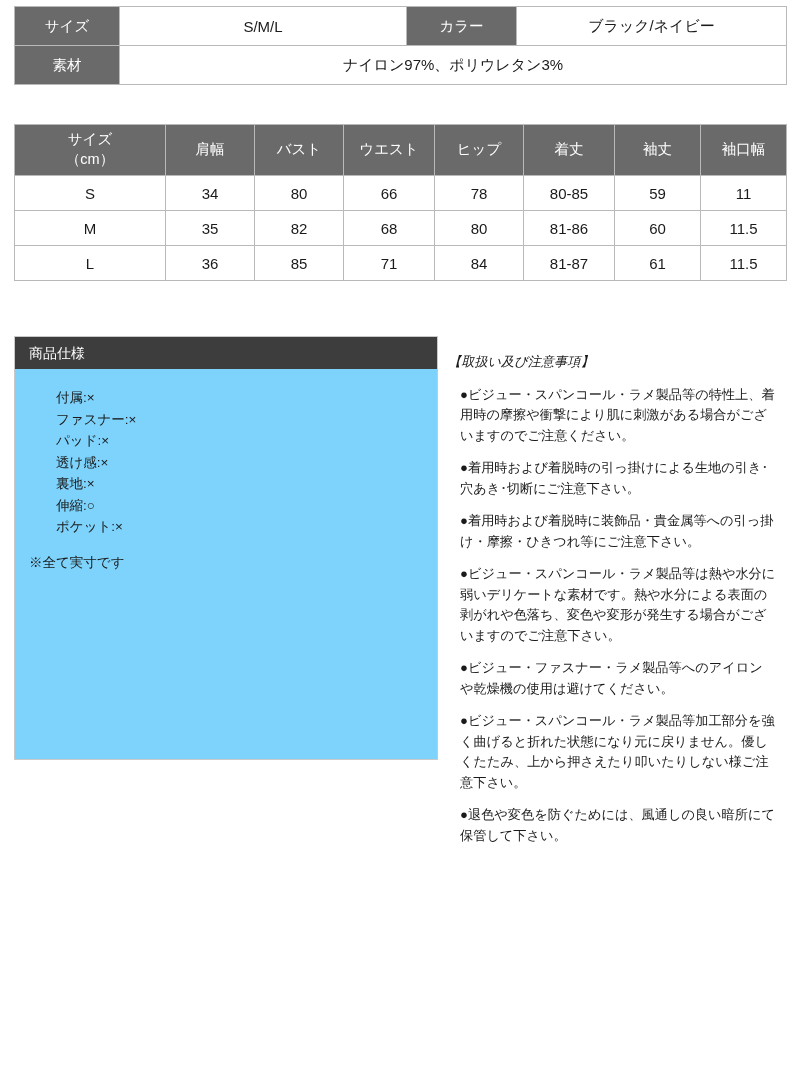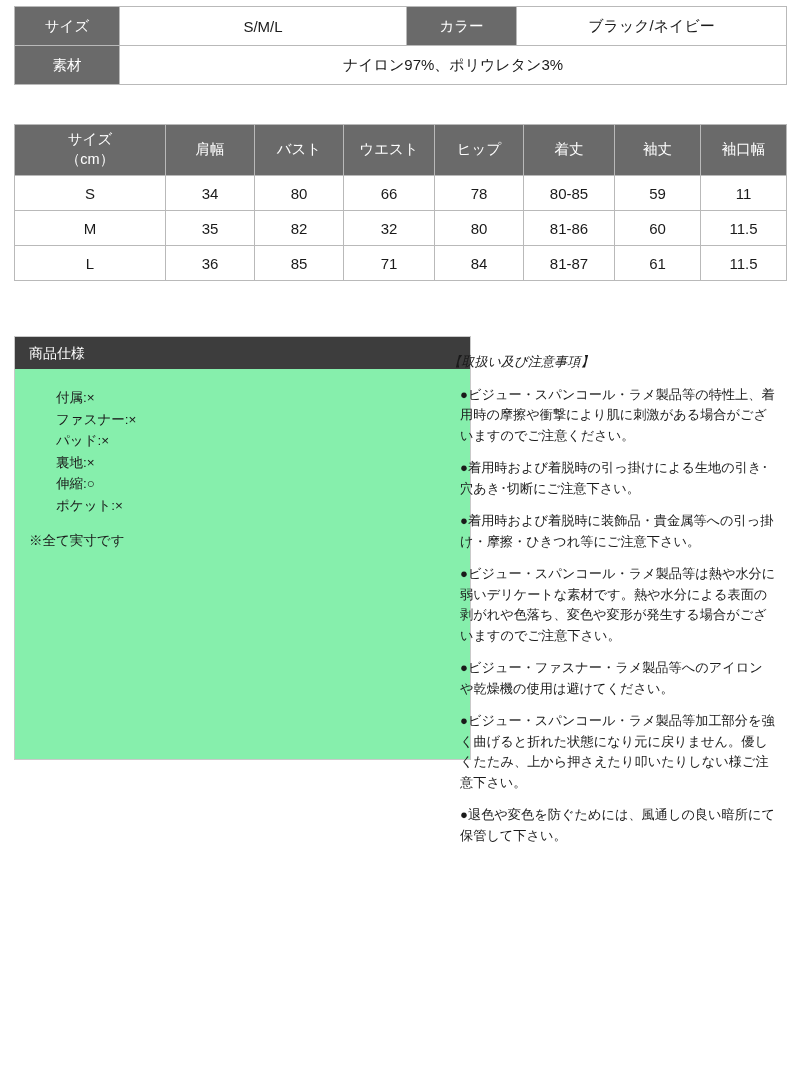--- a/index.html
+++ b/index.html
@@ -66,25 +66,25 @@
     text-align: center;
     vertical-align: middle;
     padding: 0;
   }
 
   
   .spec-box {
     position: absolute;
     left: 14px;
     top: 336px;
-    width: 457px;
+    width: 424px;
     height: 424px;
     border: 1px solid #c9c9c9;
     box-sizing: border-box;
-    background: #86efac;
+    background: #7dd3fc;
   }
   .spec-title {
     background: #3d3d3d;
     color: #ffffff;
     font-size: 14px;
     height: 32px;
     line-height: 32px;
     padding-left: 14px;
     box-sizing: border-box;
   }
@@ -172,21 +172,21 @@
       <td>66</td>
       <td>78</td>
       <td>80-85</td>
       <td>59</td>
       <td>11</td>
     </tr>
     <tr>
       <td>M</td>
       <td>35</td>
       <td>82</td>
-      <td>32</td>
+      <td>68</td>
       <td>80</td>
       <td>81-86</td>
       <td>60</td>
       <td>11.5</td>
     </tr>
     <tr>
       <td>L</td>
       <td>36</td>
       <td>85</td>
       <td>71</td>
@@ -197,20 +197,21 @@
     </tr>
   </tbody>
 </table>
 
 <div class="spec-box">
   <div class="spec-title">商品仕様</div>
   <div class="spec-list">
     <div>付属:×</div>
     <div>ファスナー:×</div>
     <div>パッド:×</div>
+    <div>透け感:×</div>
     <div>裏地:×</div>
     <div>伸縮:○</div>
     <div>ポケット:×</div>
   </div>
   <div class="spec-note">※全て実寸です</div>
 </div>
 
 <div class="care-box">
   <p class="care-title">【取扱い及び注意事項】</p>
   <p class="care-item">●ビジュー・スパンコール・ラメ製品等の特性上、着用時の摩擦や衝撃により肌に刺激がある場合がございますのでご注意ください。</p>

